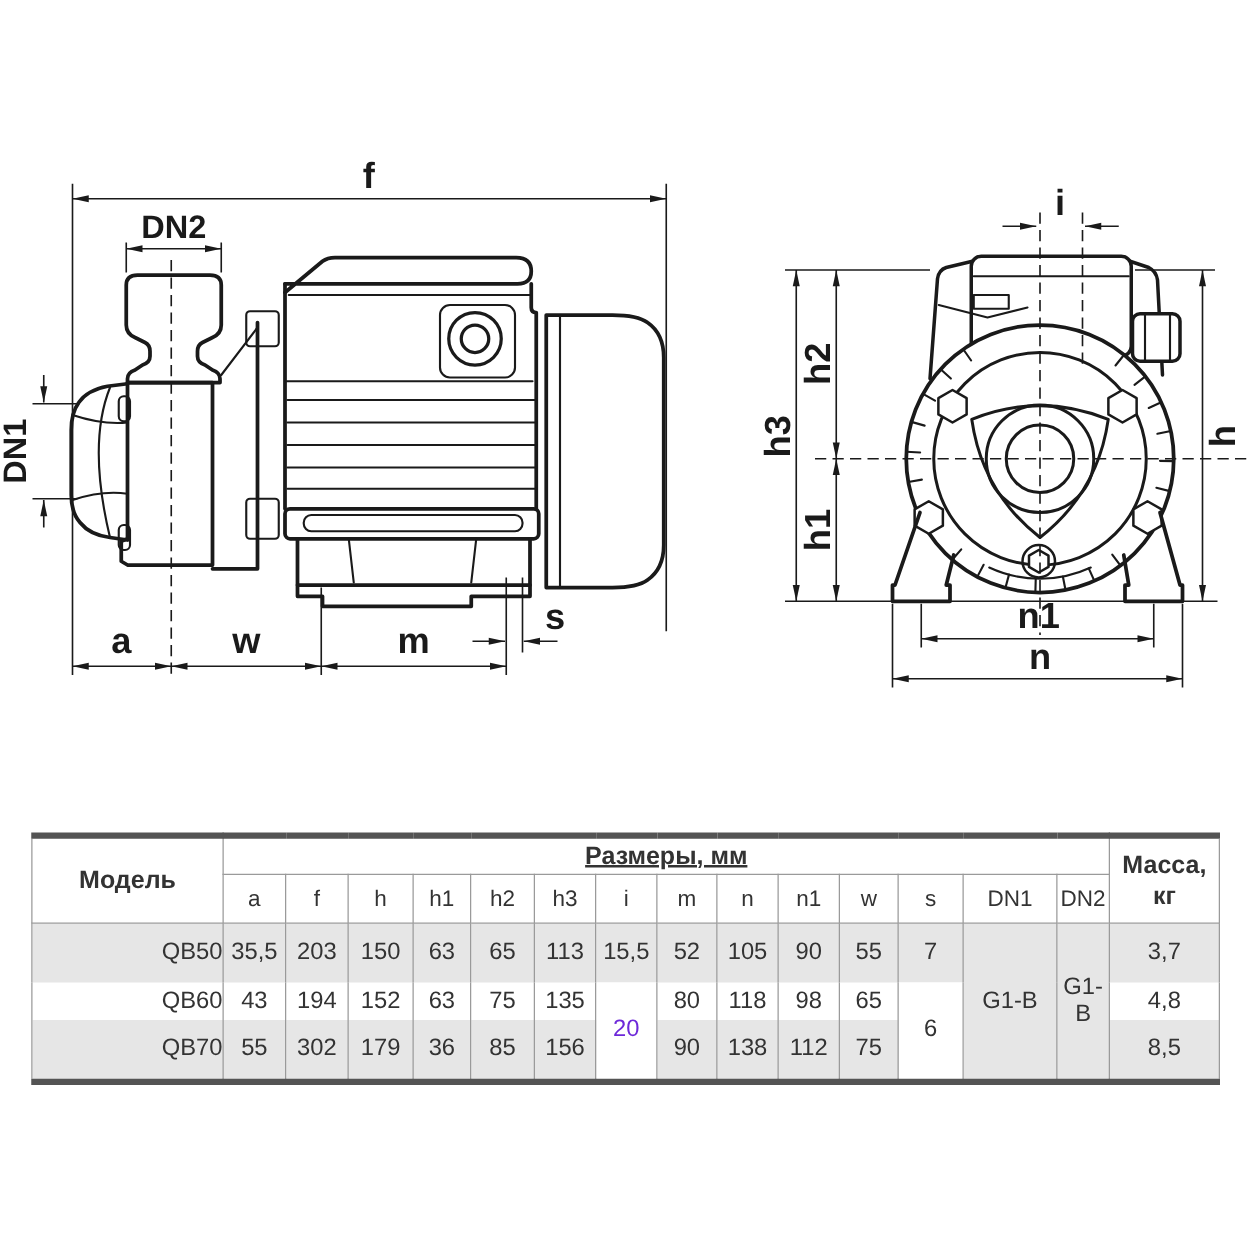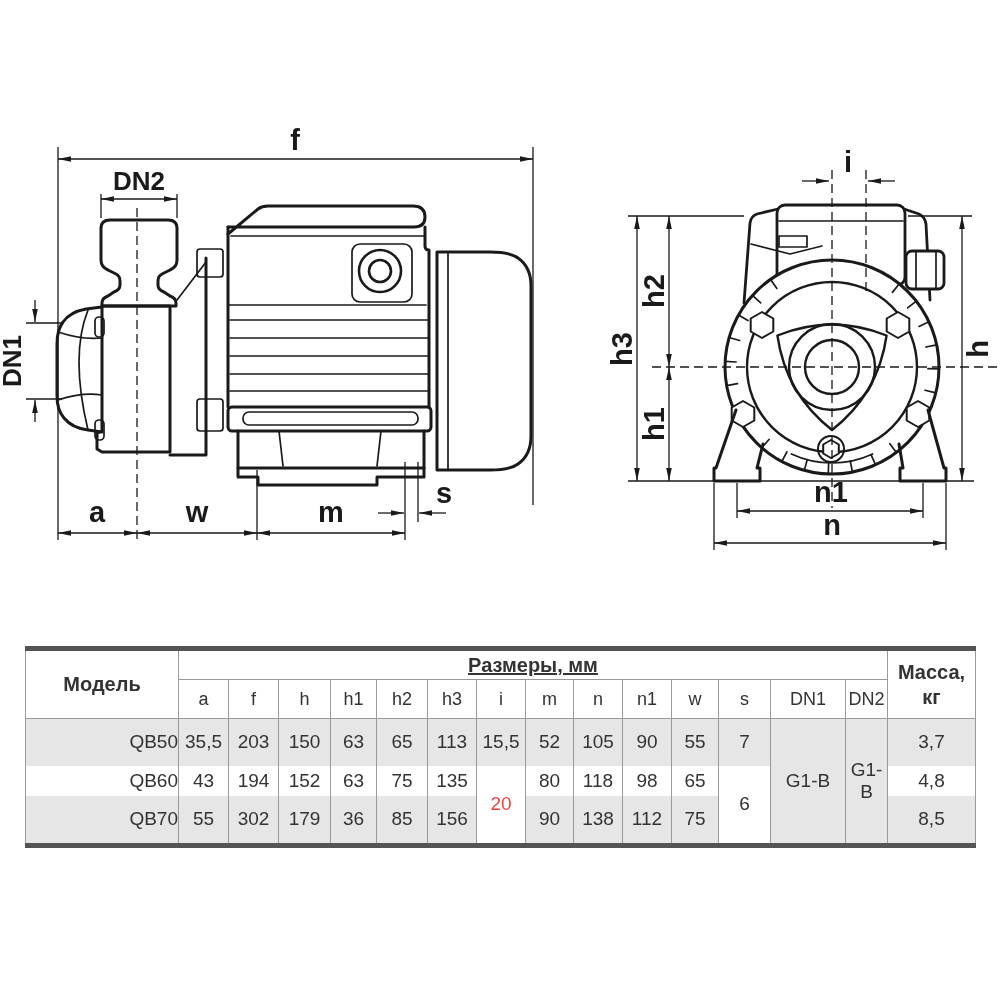--- a/index.html
+++ b/index.html
@@ -3,39 +3,39 @@
 <meta charset="utf-8">
 <style>
   html,body{margin:0;padding:0;background:#fff;}
   body{width:1000px;height:1000px;position:relative;font-family:"Liberation Sans",sans-serif;}
   .stage{position:absolute;left:0;top:0;width:1000px;height:1000px;background:#fff;}
   svg{position:absolute;left:0;top:0;}
   svg text{font-family:"Liberation Sans","DejaVu Sans",sans-serif;font-weight:bold;fill:#1a1a1a;}
   .dimtxt{font-size:29px;}
   .dimtxt-sm{font-size:26px;}
   
-  .tbl-wrap{position:absolute;left:25px;top:646px;width:950px;}
+  .tbl-wrap{position:absolute;left:25px;top:666px;width:950px;}
   table{border-collapse:collapse;width:950px;table-layout:fixed;color:#333;
         border-top:5px solid #545454;border-bottom:5px solid #545454;
         border-left:1px solid #9a9a9a;border-right:1px solid #9a9a9a;}
   th,td{border-left:1px solid #9a9a9a;border-right:1px solid #9a9a9a;text-align:center;
         font-weight:normal;padding:0;vertical-align:middle;}
   tr.h1row{height:31px;}
   tr.h2row{height:39px;}
   tr.h1row th{font-weight:bold;font-size:20px;}
   th.dimhdr{border-bottom:1px solid #9a9a9a;text-decoration:underline;}
   tr.h2row th{font-size:18px;border-bottom:1px solid #9a9a9a;}
   th.modelhdr,th.masshdr{border-bottom:1px solid #9a9a9a;line-height:1.25;}
   tr.r1{height:47px;} tr.r2{height:30px;} tr.r3{height:50px;}
   tr.odd td{background:#e6e6e6;}
   td{font-size:19px;}
   td.model{text-align:right;padding-left:27px;}
   td.dn{background:#e6e6e6;}
   td.mi,td.ms{background:#ffffff;}
-  td.mi{color:#ef4444;}
+  td.mi{color:#6d28d9;}
 </style>
 </head>
 <body>
 
 <div class="stage">
 
 <svg width="1000" height="620" viewBox="0 0 1000 620">
   <defs>
     <marker id="aR" markerUnits="userSpaceOnUse" markerWidth="16" markerHeight="8" refX="14" refY="4" orient="0">
       <path d="M14,4 L1,6.8 L1,1.2 Z" fill="#1a1a1a"></path>

